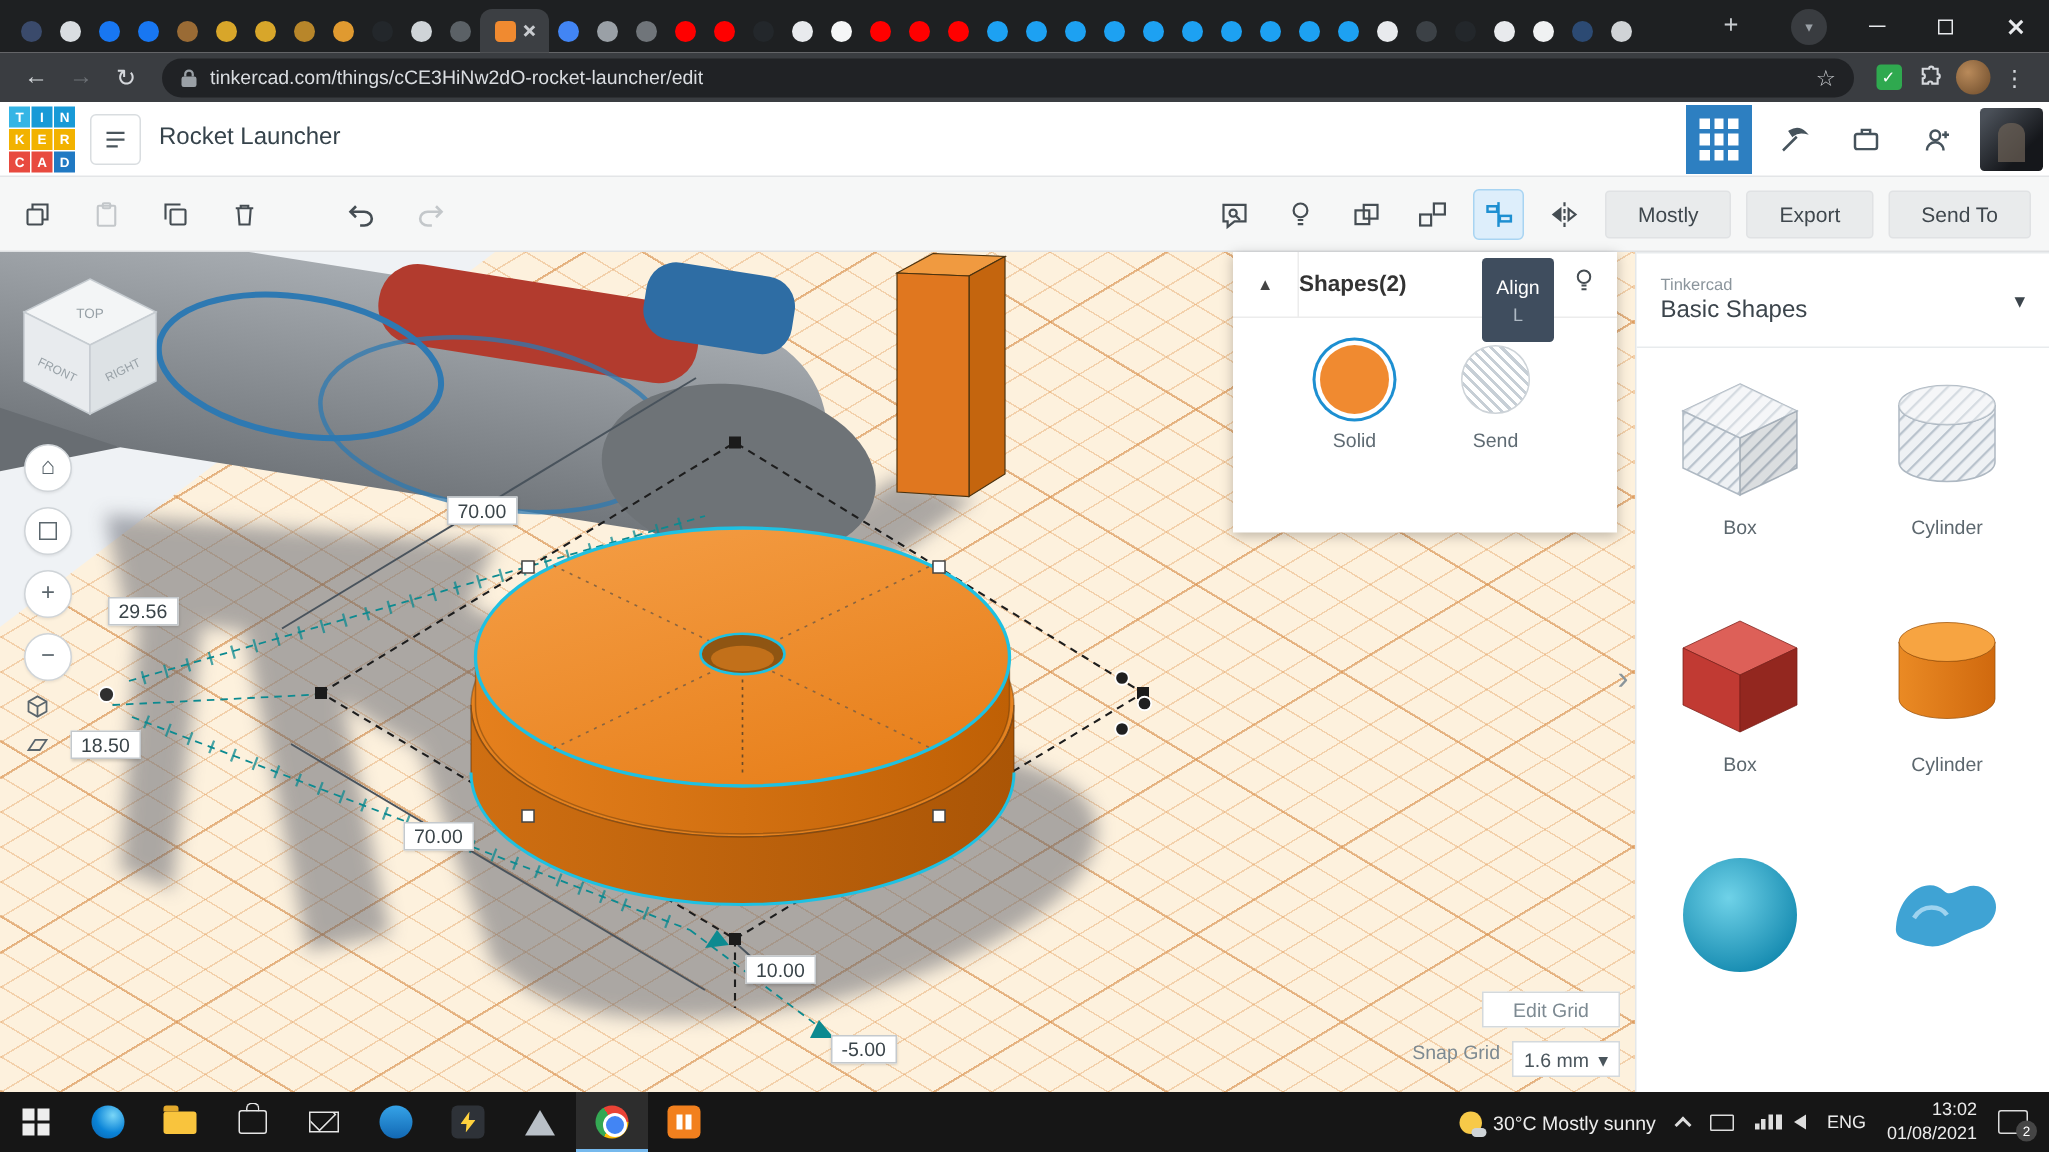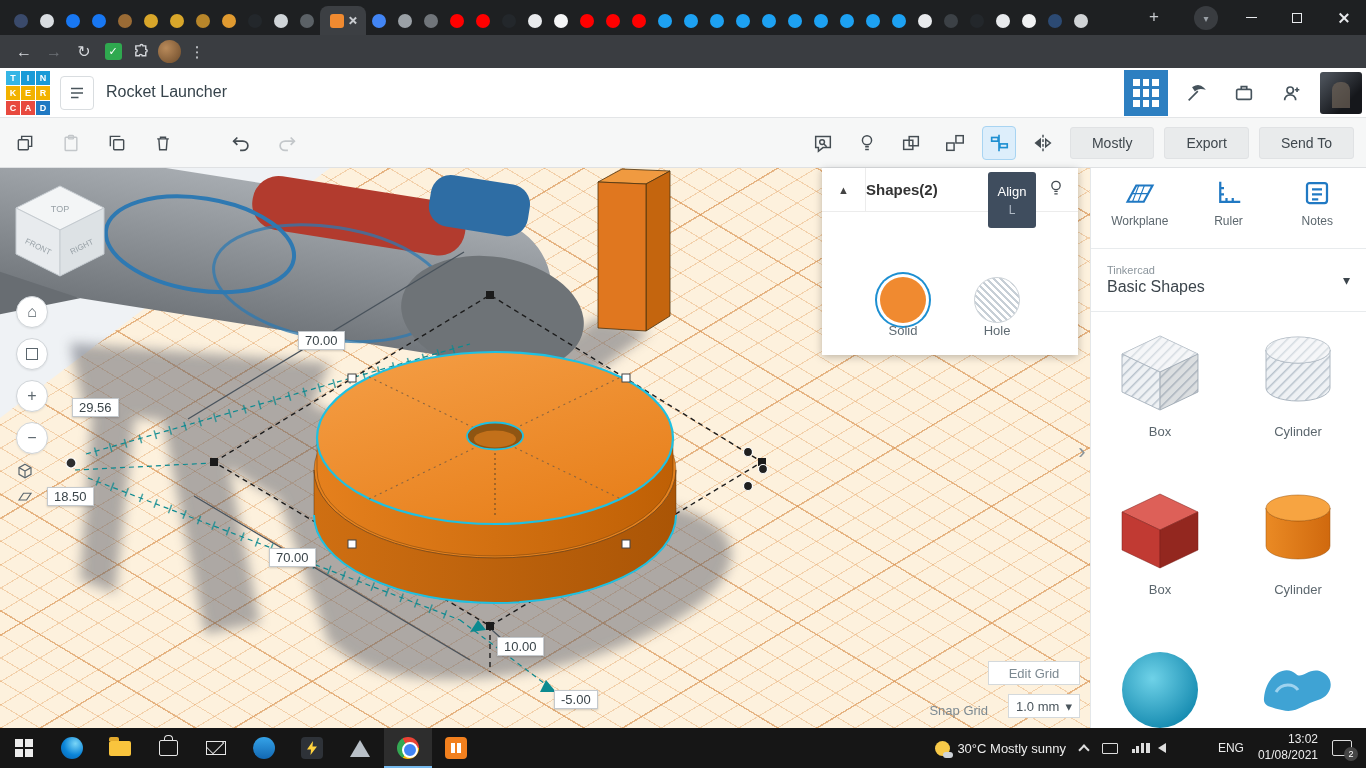--- a/index.html
+++ b/index.html
@@ -71,33 +71,33 @@
     repeating-linear-gradient(31deg,rgba(205,128,58,.45) 0 1.5px,transparent 1.5px 100px),
     repeating-linear-gradient(149deg,rgba(205,128,58,.45) 0 1.5px,transparent 1.5px 100px);}
   #offplane{position:absolute;inset:0;background:#eff2f5;clip-path:polygon(0 0,330px 0,0 250px);}
   #scene{position:absolute;inset:0;display:block;}
   .dim{position:absolute;background:#fff;border:1px solid #c4c9cd;font-size:13px;color:#3a4449;padding:1px 6px;white-space:nowrap;box-shadow:0 1px 2px rgba(0,0,0,.18);}
   #viewcube{position:absolute;left:10px;top:14px;}
   .nav-btn{position:absolute;left:16px;width:32px;height:32px;border-radius:50%;background:#fff;border:1px solid #cfd4d8;color:#5b666d;display:flex;align-items:center;justify-content:center;font-size:16px;box-shadow:0 1px 2px rgba(0,0,0,.08);}
   .nav-mini{position:absolute;width:26px;height:26px;display:flex;align-items:center;justify-content:center;color:#5b666d;}
   .fit-glyph{width:12px;height:12px;border:1.6px solid currentColor;}
   #edit-grid{position:absolute;right:10px;bottom:43px;width:92px;height:24px;background:#fff;border:1px solid #d4d9dc;color:#7d8a92;font-size:13px;display:flex;align-items:center;justify-content:center;}
-  #snap-row{position:absolute;right:10px;bottom:10px;display:flex;align-items:flex-end;gap:20px;}
+  #snap-row{position:absolute;right:10px;bottom:10px;display:flex;align-items:flex-start;gap:8px;}
   #snap-label{color:#7d8a92;font-size:13px;}
   #snap-select{width:72px;height:24px;background:#fff;border:1px solid #d4d9dc;display:flex;align-items:center;justify-content:space-between;padding:0 7px;color:#4a555c;font-size:13px;}
   #collapse-handle{position:absolute;right:0;top:266px;width:16px;height:36px;color:#8a959b;font-size:22px;display:flex;align-items:center;justify-content:center;}
 
   
   #shapes-panel{position:absolute;left:822px;top:168px;width:256px;height:187px;background:#fff;box-shadow:0 2px 8px rgba(0,0,0,.25);z-index:4;}
   #sp-header{height:44px;border-bottom:1px solid #ececec;display:flex;align-items:center;}
   #panel-collapse{width:44px;height:44px;border-right:1px solid #ececec;display:flex;align-items:center;justify-content:center;color:#444;font-size:11px;flex:none;}
   #sp-title{font-size:15px;font-weight:bold;color:#333;flex:1;}
   #sp-bulb{margin-right:12px;color:#454d53;}
   #sp-body{display:flex;justify-content:center;gap:48px;padding-top:18px;}
-  .opt{display:flex;flex-direction:column;align-items:center;margin-top:47px;}
+  .opt{display:flex;flex-direction:column;align-items:center;gap:10px;}
   #solid-circle{width:46px;height:46px;border-radius:50%;background:#f08a30;box-shadow:0 0 0 3px #fff,0 0 0 5px #1d8fd1;}
   #hole-circle{width:46px;height:46px;border-radius:50%;background:repeating-linear-gradient(45deg,#fff 0 3px,#c7cfd6 3px 5px);border:1px solid #cdd3d8;}
   .opt-label{font-size:13px;color:#5f6b73;}
   #align-tooltip{position:absolute;left:988px;top:172px;width:48px;height:56px;background:#3f4d5e;border-radius:3px;display:flex;flex-direction:column;align-items:center;justify-content:center;gap:4px;z-index:6;}
   #align-tooltip .tt-label{color:#fff;font-size:13px;}
   #align-tooltip .tt-key{color:#aeb9c4;font-size:12px;}
 
   
   #sidebar{position:absolute;left:1090px;top:168px;width:276px;height:560px;background:#fff;border-left:1px solid #e4e7e9;overflow:hidden;}
   #side-tools{height:80px;display:flex;justify-content:space-evenly;padding-top:10px;}
@@ -137,21 +137,21 @@
   #weather{display:flex;align-items:center;gap:7px;color:#ececec;font-size:13px;}
   .ic-sun{width:15px;height:15px;border-radius:50%;background:#f7c948;position:relative;}
   .ic-sun::after{content:"";position:absolute;right:-3px;bottom:-2px;width:10px;height:6px;border-radius:3px;background:#cfd4d8;}
   .ic-chevup{width:8px;height:8px;border-left:2px solid #ddd;border-top:2px solid #ddd;transform:rotate(45deg);margin-top:4px;}
   .ic-screen{width:16px;height:11px;border:1.6px solid #ddd;border-radius:1px;}
   .ic-net{display:flex;align-items:flex-end;gap:1.5px;}
   .ic-net i{width:3px;background:#ddd;}
   .ic-net i:nth-child(1){height:4px;}.ic-net i:nth-child(2){height:7px;}.ic-net i:nth-child(3){height:10px;}
   .ic-spk{width:0;height:0;border-top:5px solid transparent;border-bottom:5px solid transparent;border-right:8px solid #ddd;position:relative;}
   .ic-spk::before{content:"";position:absolute;left:-12px;top:-5px;width:4px;height:10px;background:#ddd;}
-  #lang{color:#ececec;font-size:12px;margin-left:38px;}
+  #lang{color:#ececec;font-size:12px;}
   #clock{display:flex;flex-direction:column;align-items:flex-end;color:#ececec;font-size:12px;line-height:1.3;}
   #action-center{position:relative;width:20px;height:16px;border:1.6px solid #ddd;border-radius:2px;}
   #ac-badge{position:absolute;right:-7px;bottom:-6px;width:14px;height:14px;border-radius:50%;background:#454545;color:#fff;font-size:9px;display:flex;align-items:center;justify-content:center;}
 </style>
 </head>
 <body>
 
 <div id="stage">
 
   <div id="tabstrip">
@@ -374,20 +374,28 @@
       <div class="win-btn">
           <span class="glyph-close"></span>
         </div>
     </div>
   </div>
 
   <div id="addressbar">
     <div class="nav-ic">←</div>
     <div class="nav-ic disabled">→</div>
     <div class="nav-ic">↻</div>
+    <div id="omnibox">
+      <svg width="12" height="14" viewBox="0 0 12 14">
+          <rect x="1" y="6" width="10" height="7" rx="1.5" fill="#9aa0a6"></rect>
+          <path d="M3.5 6V4.5a2.5 2.5 0 0 1 5 0V6" stroke="#9aa0a6" stroke-width="1.5" fill="none"></path>
+        </svg>
+      <span class="url">tinkercad.com/things/cCE3HiNw2dO-rocket-launcher/edit</span>
+      <span class="star">☆</span>
+    </div>
     <div class="ext">
         <span id="ext-check">✓</span>
       </div>
     <div class="ext">
       <svg width="17" height="17" viewBox="0 0 24 24" fill="none" stroke="#d5d8dc" stroke-width="2">
           <path d="M10 4a2 2 0 1 1 4 0h4v5a2 2 0 1 1 0 4v5h-5a2 2 0 1 0-4 0H4v-5a2 2 0 1 0 0-4V4z"></path>
         </svg>
     </div>
     <div class="ext">
         <span id="profile-avatar"></span>
@@ -677,21 +685,21 @@
     <div class="nav-mini" style="left:12px;top:316px">
       <svg width="18" height="18" viewBox="0 0 24 24" fill="none" stroke="currentColor" stroke-width="1.6">
           <polygon points="4,16 10,7 20,7 14,16"></polygon>
         </svg>
     </div>
 
     <div id="edit-grid">Edit Grid</div>
     <div id="snap-row">
       <span id="snap-label">Snap Grid</span>
       <div id="snap-select">
-        <span>1.0 mm</span>
+        <span>1.6 mm</span>
         <span>▾</span>
       </div>
     </div>
     <div id="collapse-handle">›</div>
   </div>
 
   <div id="shapes-panel">
     <div id="sp-header">
       <div id="panel-collapse">▲</div>
       <div id="sp-title">Shapes(2)</div>
@@ -702,54 +710,31 @@
           </svg>
       </div>
     </div>
     <div id="sp-body">
       <div class="opt">
         <span id="solid-circle"></span>
         <span class="opt-label">Solid</span>
       </div>
       <div class="opt">
         <span id="hole-circle"></span>
-        <span class="opt-label">Hole</span>
+        <span class="opt-label">Send</span>
       </div>
     </div>
   </div>
 
   <div id="align-tooltip">
     <span class="tt-label">Align</span>
     <span class="tt-key">L</span>
   </div>
 
   <div id="sidebar">
-    <div id="side-tools">
-      <div class="side-tool">
-        <svg width="34" height="30" viewBox="0 0 24 24" fill="none" stroke="#2079c3" stroke-width="1.7">
-            <polygon points="2,19 9,6 22,6 15,19"></polygon>
-            <path d="M5.5,12.5h13M11,6l-5,13M15.5,6l-5,13" stroke-width="0.9"></path>
-          </svg>
-        <span class="lbl">Workplane</span>
-      </div>
-      <div class="side-tool">
-        <svg width="30" height="30" viewBox="0 0 24 24" fill="none" stroke="#2079c3" stroke-width="1.8">
-            <path d="M5 3v16h16"></path>
-            <path d="M5 8h3M5 13h3M10 19v-3M15 19v-3"></path>
-          </svg>
-        <span class="lbl">Ruler</span>
-      </div>
-      <div class="side-tool">
-        <svg width="30" height="30" viewBox="0 0 24 24" fill="none" stroke="#2079c3" stroke-width="1.8">
-            <rect x="4" y="4" width="16" height="16" rx="2"></rect>
-            <path d="M8 9h8M8 13h8M8 17h5"></path>
-          </svg>
-        <span class="lbl">Notes</span>
-      </div>
-    </div>
 
     <div id="library-select">
       <div id="library-text">
         <span id="library-brand">Tinkercad</span>
         <span id="library-name">Basic Shapes</span>
       </div>
       <span id="library-caret">▾</span>
     </div>
 
     <div id="gallery">

